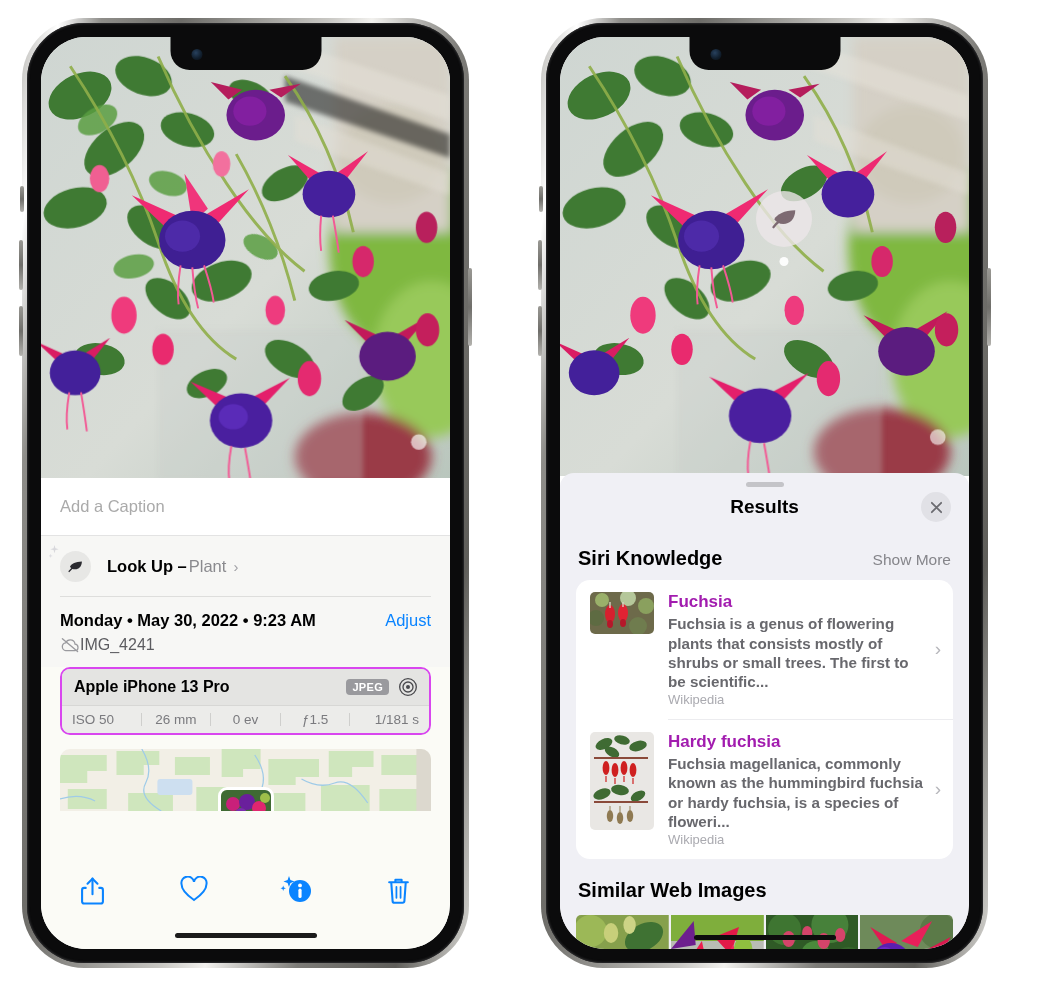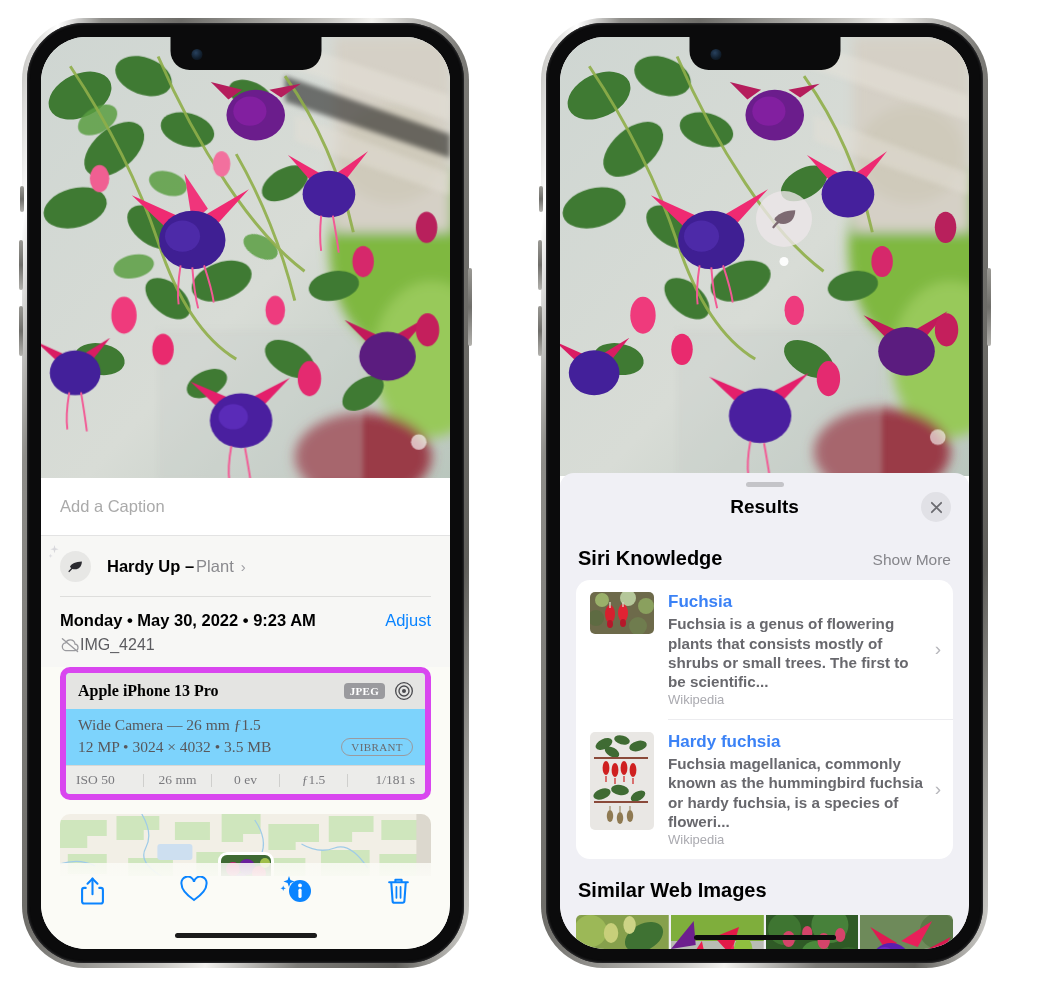--- a/index.html
+++ b/index.html
@@ -99,21 +99,21 @@
     display: flex; align-items: baseline; justify-content: space-between;
     padding-top: 14px;
   }
   .date-txt { font-size: 16.5px; font-weight: bold; color: #000; }
   .adjust { font-size: 16.5px; color: #0a84ff; }
   .file-row { display: flex; align-items: center; margin-top: 6px; padding-bottom: 13px; }
   .file-name { font-size: 16px; color: #5c5c60; }
 
   .exif-card {
     margin: 0 19px; border-radius: 10px; overflow: hidden;
-    background: #7dd3fc; border: 6px solid #d946ef; font-family: Liberation Serif, serif;
+    background: #e5e5e5; border: 2px solid #d946ef;
   }
   .exif-head {
     display: flex; align-items: center; justify-content: space-between;
     padding: 8px 11px 8px 12px; background: #e4e4e2;
   }
   .exif-head .title { font-size: 16px; font-weight: bold; color: #000; }
   .exif-head .right { display: flex; align-items: center; gap: 9px; }
   .pill-jpeg {
     background: #9a9a9e; color: #fff; font-size: 11px; font-weight: bold;
     padding: 2px 6px; border-radius: 4px; letter-spacing: .3px;
@@ -192,21 +192,21 @@
   .sec-title { font-size: 20px; font-weight: bold; color: #000; }
   .sec-more { font-size: 15.5px; color: #85858a; }
 
   .card {
     margin: 0 16px; background: #fff; border-radius: 14px; overflow: hidden;
   }
   .kn-row { display: flex; align-items: flex-start; padding: 12px 12px 12px 14px; }
   .kn-thumb { width: 64px; height: 42px; border-radius: 5px; overflow: hidden; flex: none; position: relative; }
   .kn-thumb.tall { height: 98px; border-radius: 5px; }
   .kn-body { flex: 1; margin-left: 14px; margin-right: 6px; }
-  .kn-title { font-size: 17px; font-weight: bold; color: #3b82f6; line-height: 1.18; }
+  .kn-title { font-size: 17px; font-weight: bold; color: #a21caf; line-height: 1.18; }
   .kn-desc { font-size: 15.2px; color: #68686d; line-height: 1.28; margin-top: 2px; font-weight: bold; }
   .kn-src  { font-size: 13px; color: #aaaab0; }
   .kn-chev { align-self: center; color: #b6b6bb; font-size: 19px; flex: none; }
   .kn-sep { height: 1px; background: #ececef; margin-left: 92px; }
 
   .web-strip { display: flex; gap: 2px; margin-top: 9px; padding: 0 16px; }
   .web-strip .wi { flex: 1; height: 95px; overflow: hidden; position: relative; }
   .web-strip .wi:first-child { border-top-left-radius: 5px; border-bottom-left-radius: 5px; }
   .web-strip .wi:last-child  { border-top-right-radius: 5px; border-bottom-right-radius: 5px; }
 
@@ -388,21 +388,21 @@
               <svg width="17" height="17" viewBox="0 0 24 24">
                 <path d="M21 5c0 7-4.5 11-9.5 11C8 16 5.5 14.3 4.2 12.2 6.6 8 12 5.2 21 5z" fill="#2b2b30"></path>
                 <path d="M3 19c2.5-3.5 6-6.2 10.5-8" stroke="#2b2b30" stroke-width="1.9" fill="none" stroke-linecap="round"></path>
               </svg>
             </div>
             <svg class="sparkles" viewBox="0 0 24 24" style="left:8px; top:8px; position:absolute;">
               <path d="M6 1 L7 4.6 L10.6 5.6 L7 6.6 L6 10.2 L5 6.6 L1.4 5.6 L5 4.6 Z" fill="#d8d8dc"></path>
               <path d="M1.6 10.6 L2.2 12.4 L4 13 L2.2 13.6 L1.6 15.4 L1 13.6 L-0.8 13 L1 12.4 Z" fill="#dedee2"></path>
             </svg>
             <div class="lookup-text">
-              <b>Hardy Up –</b>
+              <b>Look Up –</b>
               <span class="sub">Plant</span>
               <span class="chev">›</span>
             </div>
           </div>
 
           <div class="meta-block">
             <div class="sep"></div>
             <div class="date-row">
               <span class="date-txt">Monday • May 30, 2022 • 9:23 AM</span>
               <span class="adjust">Adjust</span>
@@ -420,27 +420,20 @@
             <div class="exif-head">
               <span class="title">Apple iPhone 13 Pro</span>
               <span class="right">
                 <span class="pill-jpeg">JPEG</span>
                 <svg class="aperture-ic" viewBox="0 0 24 24">
                   <circle cx="12" cy="12" r="10" fill="none" stroke="#4a4a4e" stroke-width="1.6"></circle>
                   <circle cx="12" cy="12" r="6" fill="none" stroke="#4a4a4e" stroke-width="1.6"></circle>
                   <circle cx="12" cy="12" r="2.4" fill="#4a4a4e"></circle>
                 </svg>
               </span>
-            </div>
-            <div class="exif-body">
-              <div class="exif-line1">Wide Camera — 26 mm ƒ1.5</div>
-              <div class="exif-line2">
-                <span class="txt">12 MP • 3024 × 4032 • 3.5 MB</span>
-                <span class="pill-vibrant">VIBRANT</span>
-              </div>
             </div>
             <div class="exif-foot">
               <span class="cell">ISO 50</span>
               <span class="divider"></span>
               <span class="cell">26 mm</span>
               <span class="divider"></span>
               <span class="cell">0 ev</span>
               <span class="divider"></span>
               <span class="cell">ƒ1.5</span>
               <span class="divider"></span>

